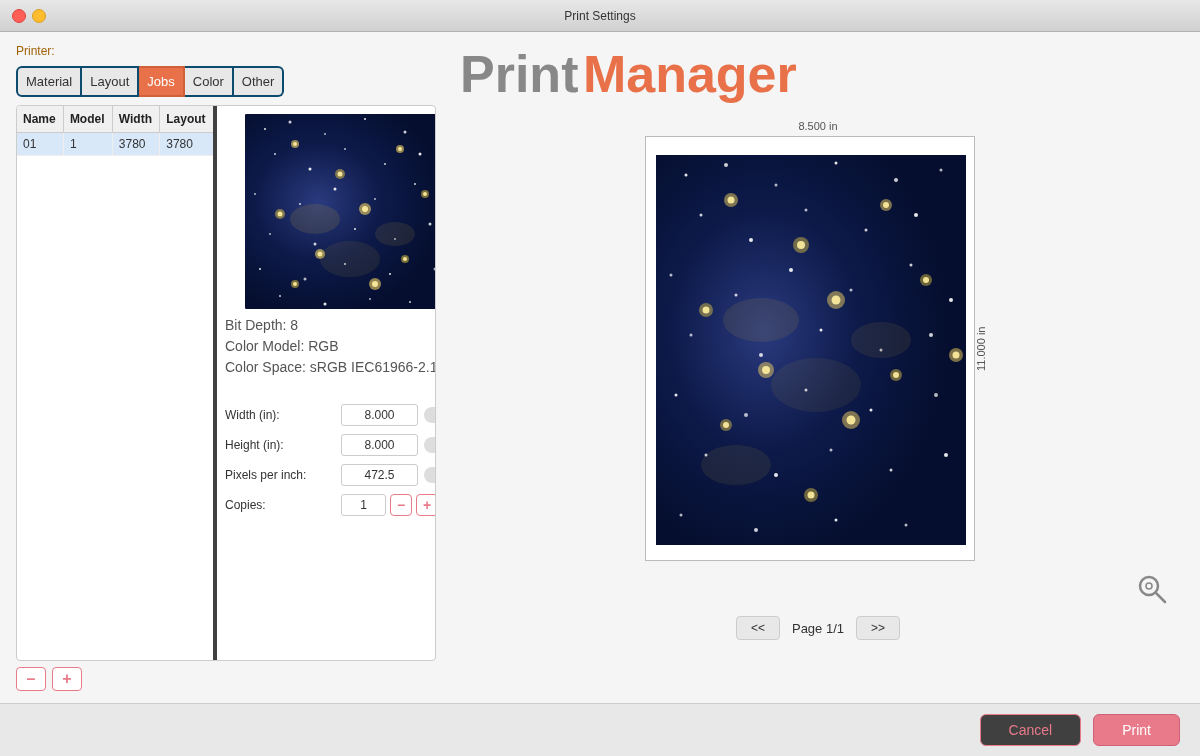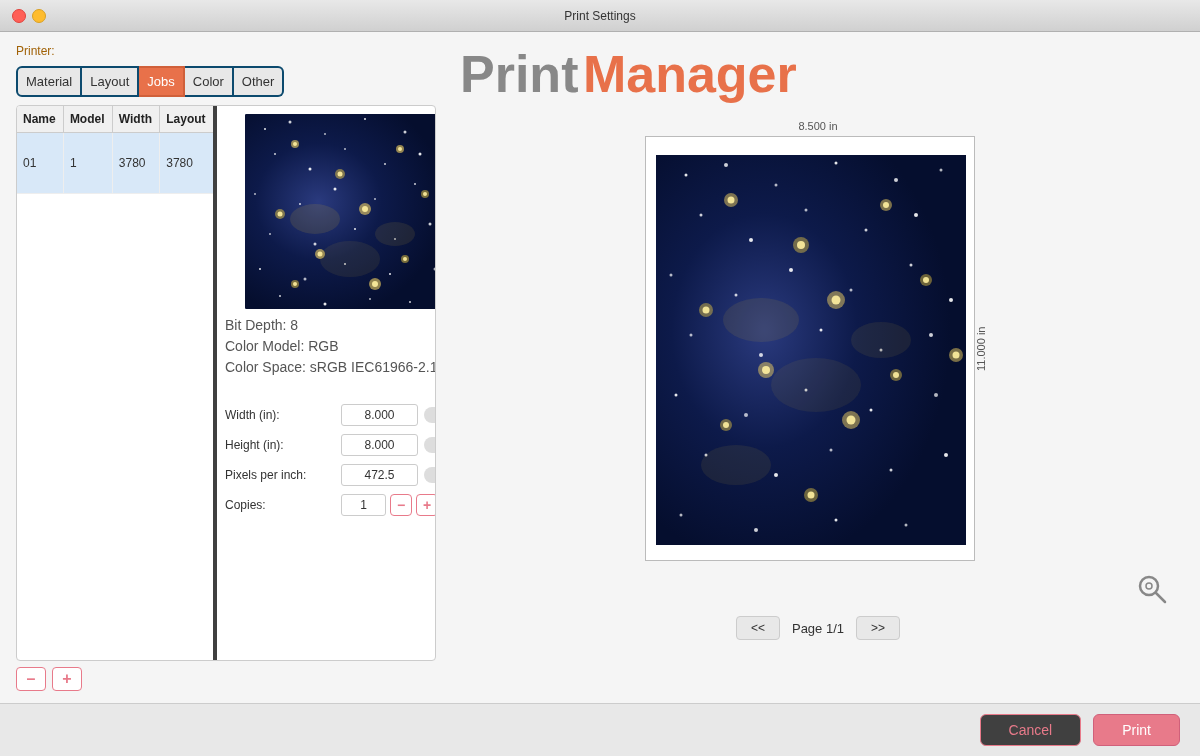--- a/index.html
+++ b/index.html
@@ -162,21 +162,21 @@
       background: #f0f0f0;
       border-bottom: 1px solid #ccc;
       border-right: 1px solid #ccc;
       padding: 6px 6px;
       text-align: left;
       font-weight: 600;
       color: #222;
     }
     .jobs-table th:last-child { border-right: none; }
     .jobs-table td {
-      padding: 23px 6px;
+      padding: 4px 6px;
       border-bottom: 1px solid #eee;
       border-right: 1px solid #eee;
       color: #333;
     }
     .jobs-table td:last-child { border-right: none; }
     .jobs-table tr.selected td { background: #d8e8f8; }
     .table-spacer { flex: 1; }
 
     
     .preview-section {

